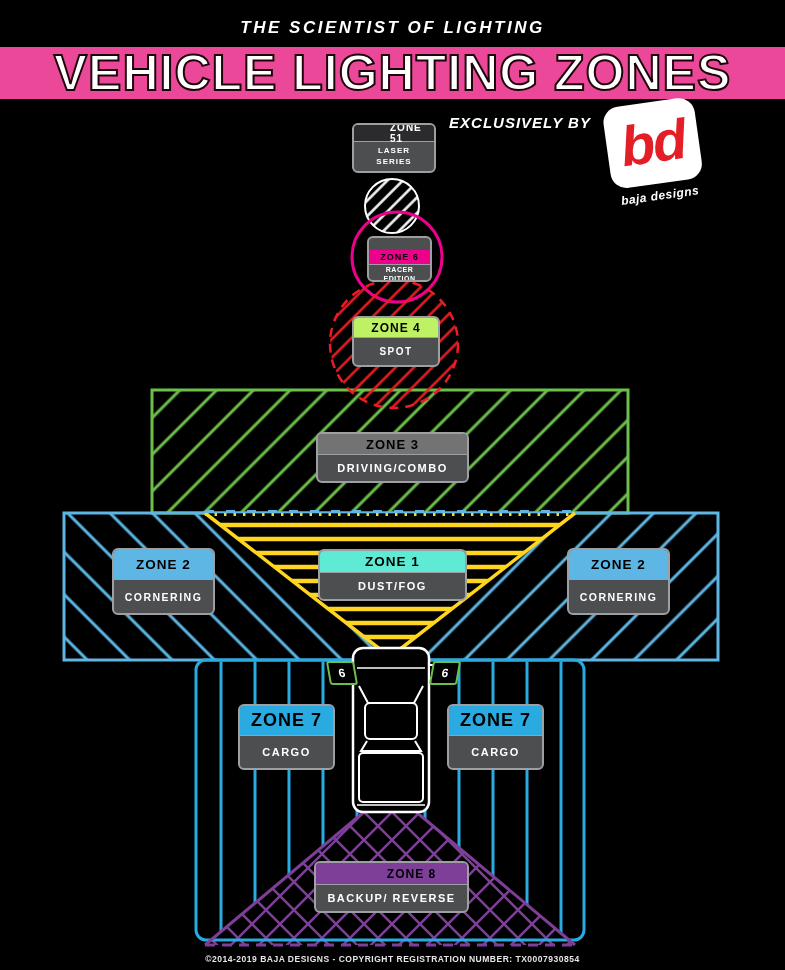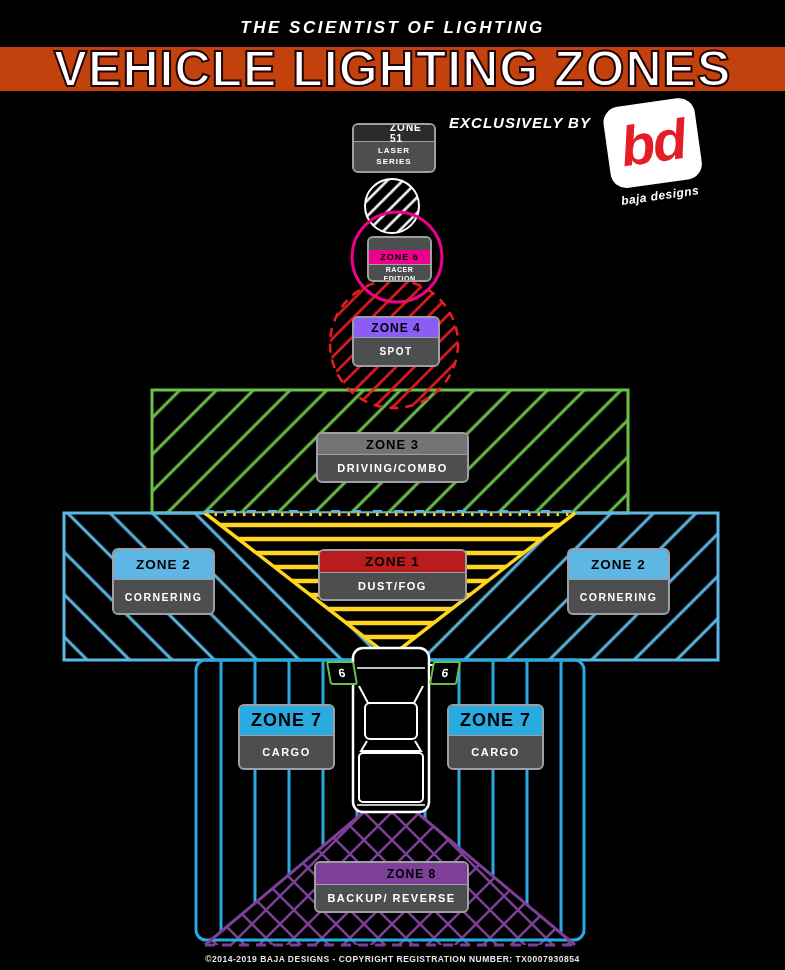--- a/index.html
+++ b/index.html
@@ -2,44 +2,44 @@
 <html><head>
 <meta charset="utf-8">
 <style>
   html,body{margin:0;padding:0;background:#000;}
   .stage{position:relative;width:785px;height:970px;background:#000;overflow:hidden;
          font-family:"Liberation Sans",sans-serif;}
   .stage svg{position:absolute;left:0;top:0;z-index:1;}
 
   .tagline{position:absolute;top:18px;left:0;width:100%;text-align:center;color:#fff;
            font-weight:bold;font-style:italic;font-size:17px;letter-spacing:2.5px;z-index:3;}
-  .banner{position:absolute;left:0;top:47px;width:100%;height:44px;background:#c2410c;
+  .banner{position:absolute;left:0;top:47px;width:100%;height:52px;background:#ec4899;
           display:flex;align-items:center;justify-content:center;z-index:3;}
   .banner-title{font-size:50px;font-weight:bold;color:#fff;letter-spacing:1px;
                 -webkit-text-stroke:2px #1d0408;white-space:nowrap;}
   .exclusively{position:absolute;left:430px;top:114px;width:180px;text-align:center;color:#fff;
                font-weight:bold;font-style:italic;font-size:15px;letter-spacing:1px;z-index:3;}
   .logo{position:absolute;left:602px;top:102px;width:104px;transform:rotate(-8deg);z-index:3;}
   .logo-box{width:92px;height:82px;background:#fff;border-radius:16px;margin:0 auto;
             display:flex;align-items:center;justify-content:center;}
   .logo-bd{color:#E31E26;font-size:56px;font-weight:bold;font-style:italic;line-height:1;letter-spacing:-2px;}
   .logo-word{margin-top:5px;text-align:center;color:#fff;font-style:italic;font-weight:bold;
              font-size:12px;letter-spacing:0.5px;}
 
   .zlabel{position:absolute;z-index:5;border:2px solid #9d9fa2;border-radius:6px;overflow:hidden;
           background:#4d4e50;display:flex;flex-direction:column;}
   .zhead{flex:0 0 auto;display:flex;align-items:center;justify-content:center;font-weight:bold;
          color:#000;letter-spacing:1px;border-bottom:1.5px solid #9d9fa2;}
   .zbody{flex:1;display:flex;flex-direction:column;align-items:center;justify-content:center;
          color:#fff;font-weight:bold;letter-spacing:1.5px;text-align:center;}
   .hd-dark{background:#2b2b2e;color:#fff;}
   .hd-magenta{background:#EC008C;margin-top:12px;}
-  .hd-red{background:#8b5cf6;}
+  .hd-red{background:#bef264;}
   .hd-green{background:#737373;}
-  .hd-yellow{background:#b91c1c;}
+  .hd-yellow{background:#5eead4;}
   .hd-blue2{background:#5EB6E4;}
   .hd-blue7{background:#29ABE2;}
   .hd-purple{background:#7D3F98;}
 
   #lbl-z51{left:352px;top:123px;width:80px;height:46px;}
   #lbl-z51 .zhead{height:16px;font-size:10px;padding-left:36px;}
   #lbl-z51 .zbody{font-size:8px;line-height:1.3;letter-spacing:1px;}
 
   #lbl-z6{left:367px;top:236px;width:61px;height:42px;}
   #lbl-z6 .zhead{height:14px;font-size:9px;}

